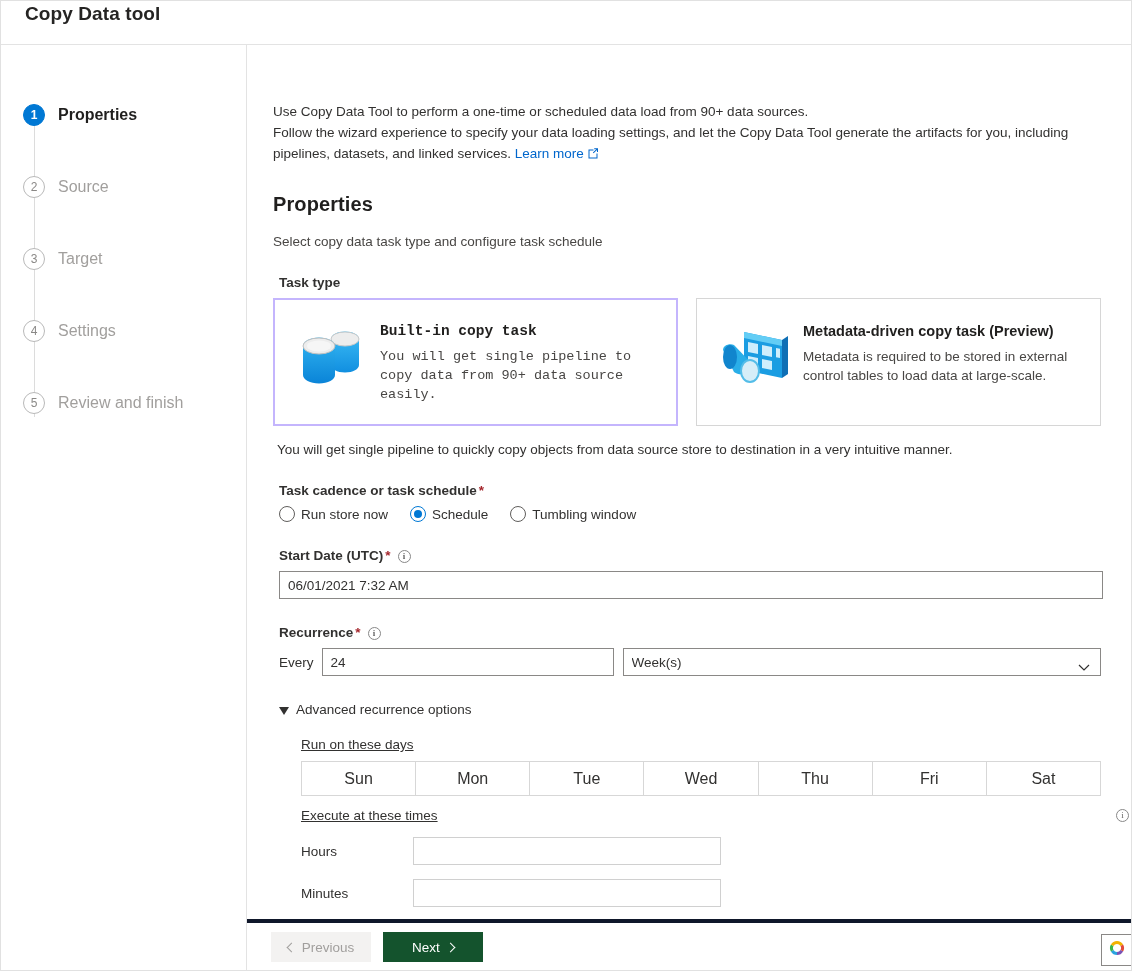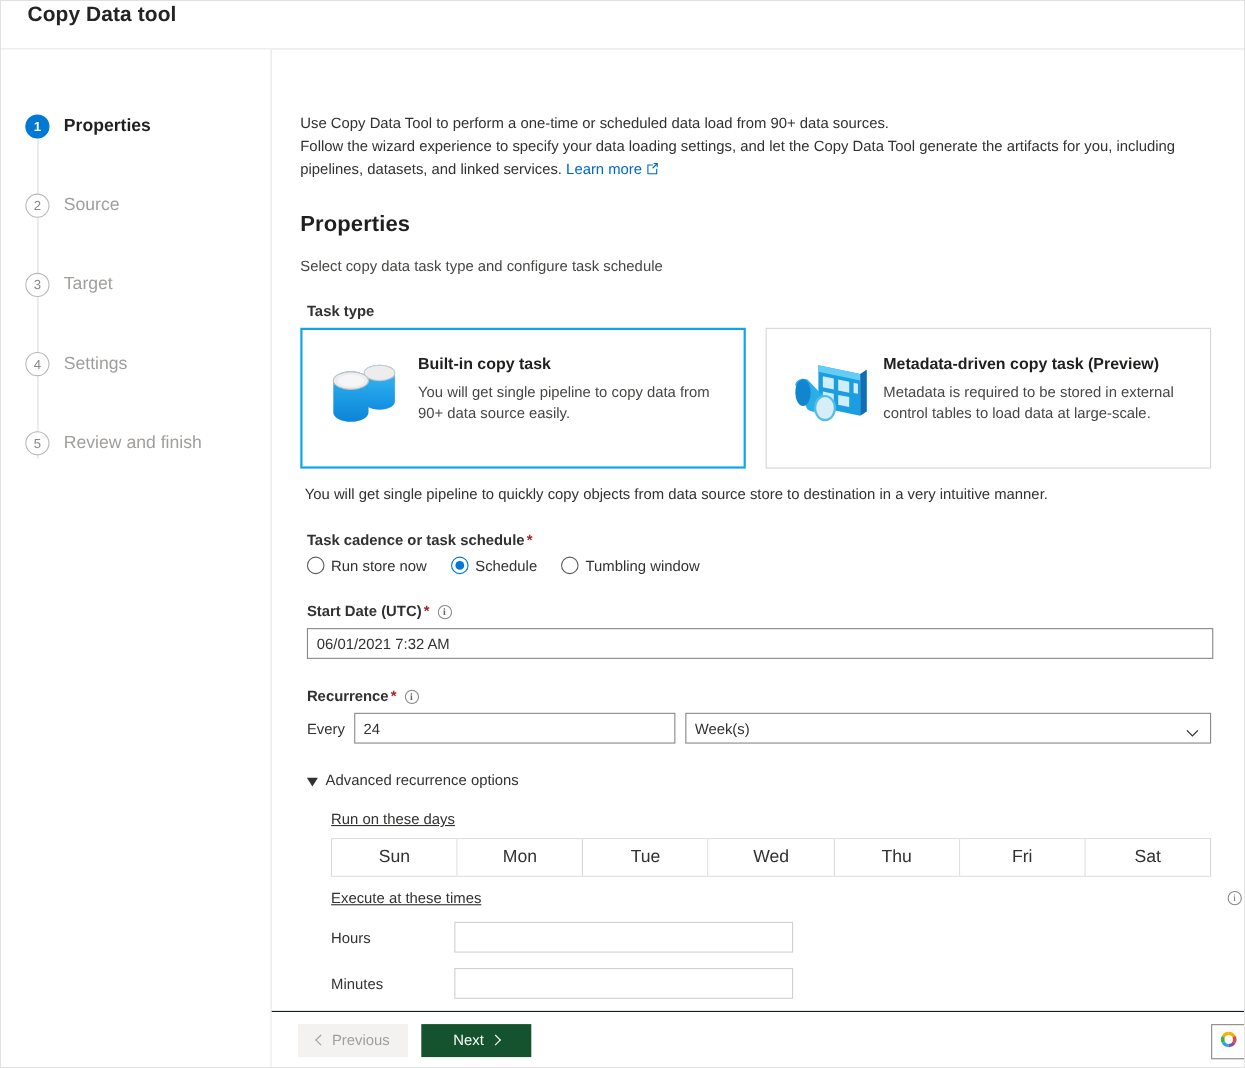--- a/index.html
+++ b/index.html
@@ -158,22 +158,23 @@
     width: 406px;
     height: 128px;
     border: 1px solid #d6d6d6;
     background: #ffffff;
     display: flex;
     align-items: flex-start;
     padding: 20px 16px 14px 20px;
     cursor: pointer;
   }
   .card.selected {
-    border: 2px solid #0ea5e9;
+    border: 2px solid #c4b5fd;
     padding: 19px 15px 13px 19px;
+    font-family: Liberation Mono, monospace;
   }
   .card .card-icon {
     flex: 0 0 auto;
     width: 76px;
     height: 76px;
     display: flex;
     align-items: center;
     justify-content: center;
     margin-right: 10px;
   }
@@ -364,21 +365,21 @@
   .hm-row .hm-label {
     width: 112px;
     font-size: 13.5px;
     color: #323130;
   }
   .hm-row .txt { width: 308px; }
 
   
   .footer {
     height: 52px;
-    border-top: 1px solid #0f172a;
+    border-top: 4px solid #0f172a;
     display: flex;
     align-items: center;
     padding-left: 24px;
     gap: 12px;
     background: #fff;
     position: relative;
   }
   .btn {
     height: 30px;
     min-width: 100px;

